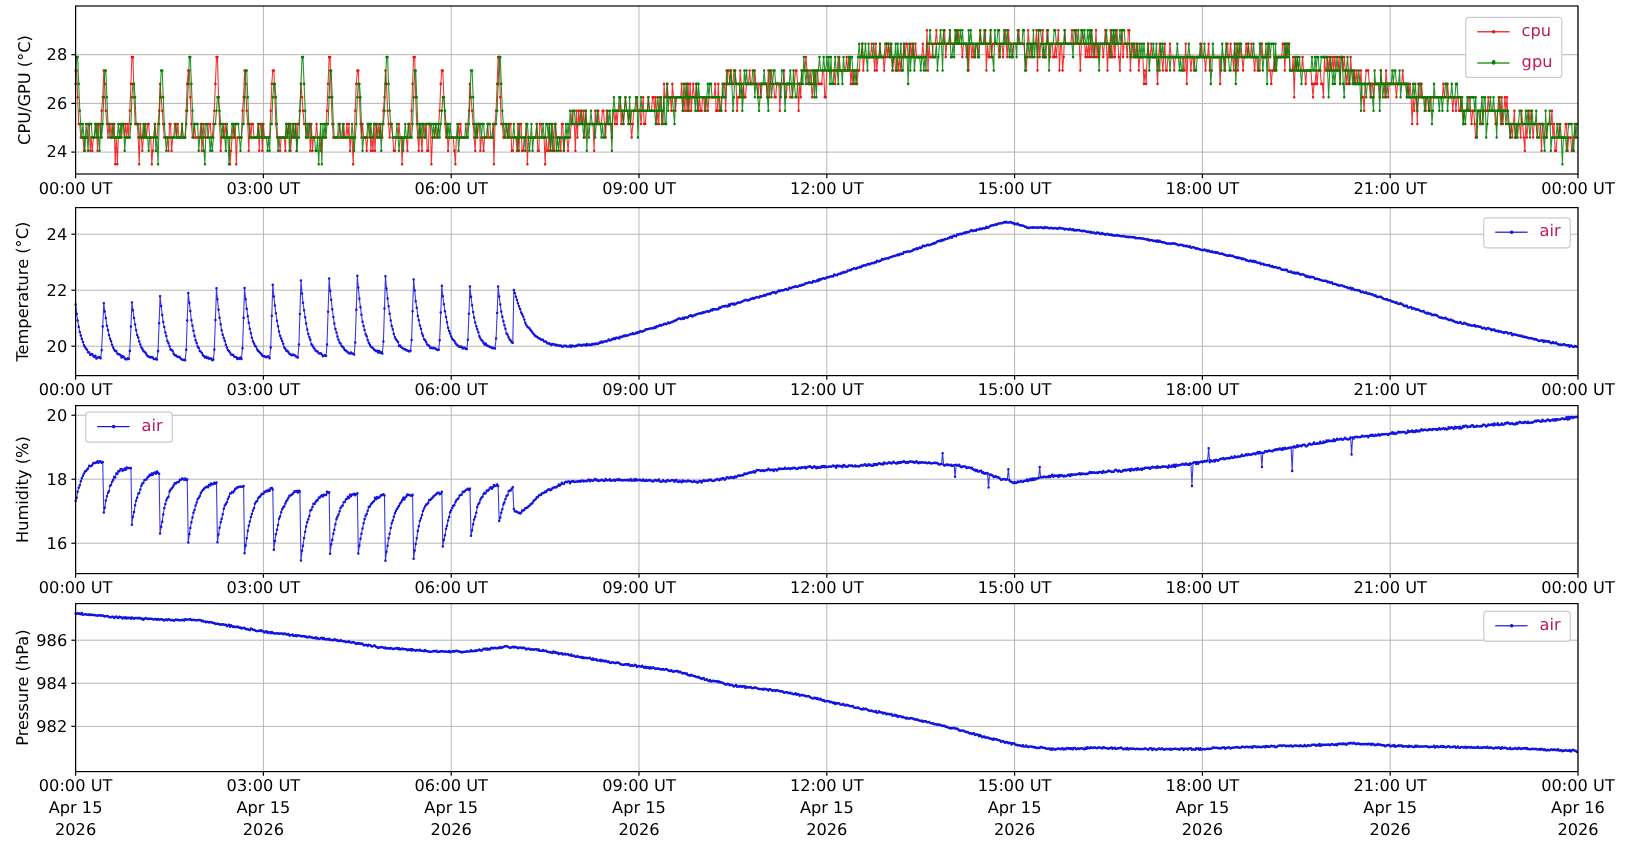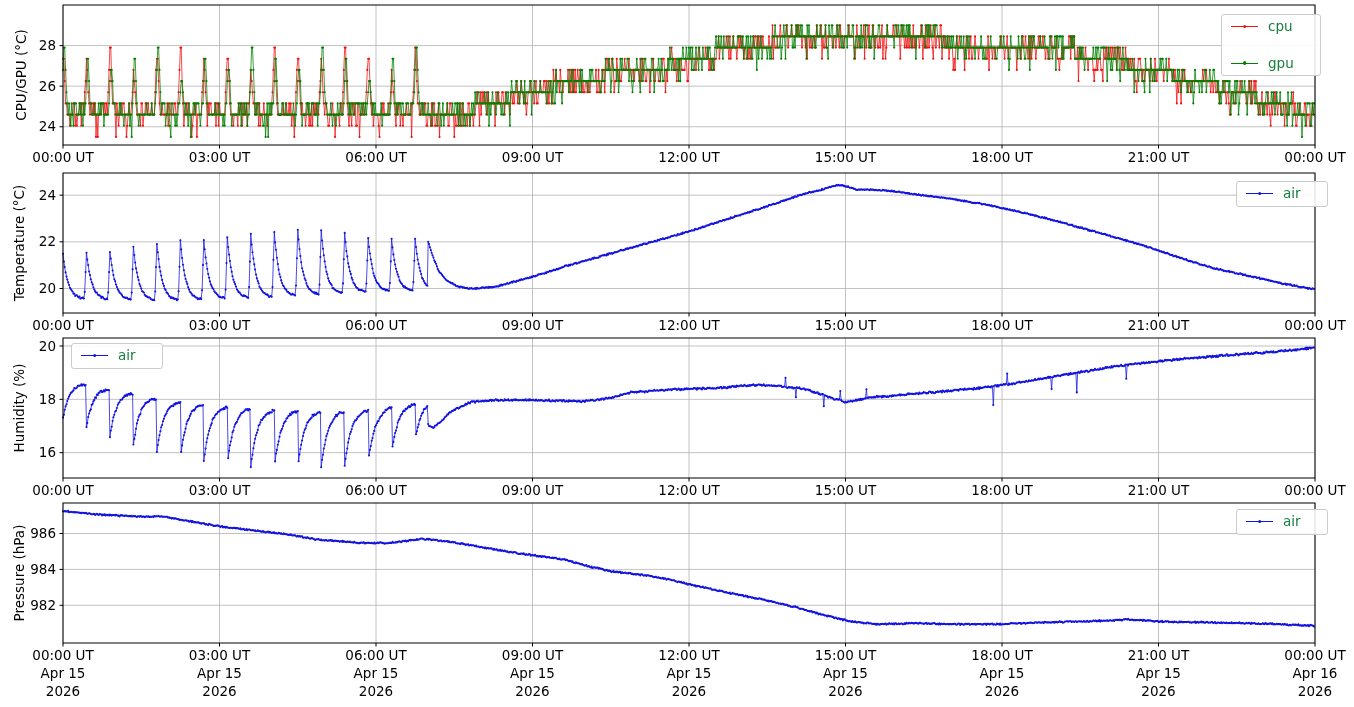--- a/index.html
+++ b/index.html
@@ -6,22 +6,22 @@
   .fig{position:relative;width:1354px;height:707px;background:#ffffff;
        font-family:"DejaVu Sans",sans-serif;overflow:hidden;}
   .fig svg{position:absolute;left:0;top:0;}
   .ylab{position:absolute;transform:translate(-50%,-50%) rotate(-90deg);
         font-size:13.5px;color:#000;white-space:nowrap;}
   #yl0{left:21px;top:75px;}
   #yl1{left:19px;top:243px;}
   #yl2{left:19px;top:408px;}
   #yl3{left:19px;top:573px;}
   .legend{position:absolute;background:rgba(255,255,255,.88);border:1px solid #cccccc;
-          border-radius:3px;padding:5px 26px 5px 9px;display:flex;flex-direction:column;
-          gap:23px;font-size:13.5px;color:#15803d;line-height:1;}
+          border-radius:3px;padding:5px 7px 5px 9px;display:flex;flex-direction:column;
+          gap:12px;font-size:13.5px;color:#be185d;line-height:1;}
   .lrow{display:flex;align-items:center;gap:10px;}
   .lsample{position:relative;width:27px;height:0;border-top:1.6px solid #000;display:inline-block;}
   .ldot{position:absolute;left:50%;top:-2.6px;width:3.6px;height:3.6px;border-radius:50%;
         transform:translateX(-50%);background:#000;}
   #lg0{left:1221px;top:14px;}
   #lg1{left:1236px;top:181px;}
   #lg2{left:71px;top:343px;}
   #lg3{left:1236px;top:509px;}
 </style>
 </head>

